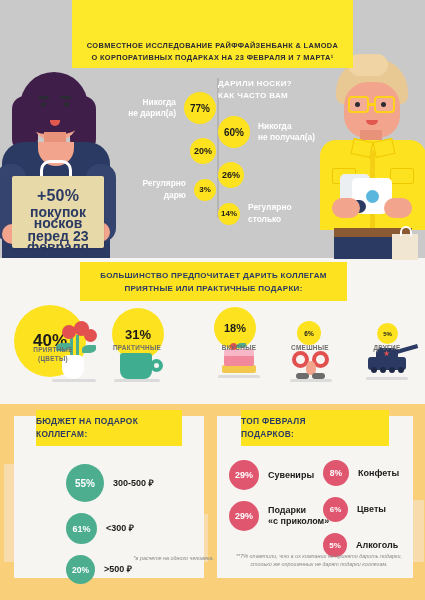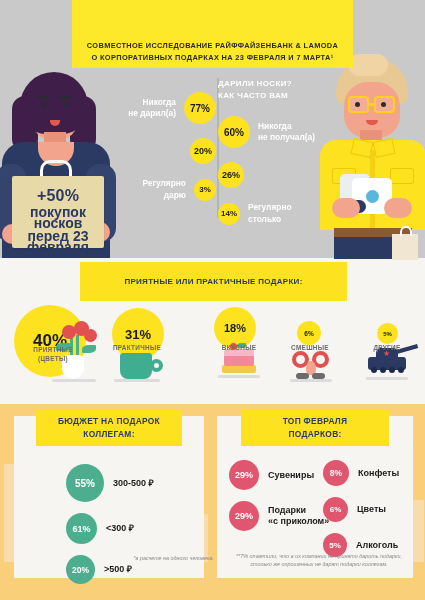--- a/index.html
+++ b/index.html
@@ -151,21 +151,21 @@
   .tank-wheel { position:absolute; top:64px; width:6px; height:6px; background:#1f2a49; border-radius:50%; }
 
   
   .bottom { position:absolute; left:0; top:404px; width:425px; height:196px; }
   .bg-strip { position:absolute; left:0; top:0; width:425px; height:196px; background:#f9cf7a; }
   .card { position:absolute; top:12px; background:#f7f5f2; }
   .card-left { left:14px; width:190px; height:162px; }
   .card-right { left:217px; width:196px; height:162px; }
   .card-head {
     position:absolute; top:-6px; background:#fde21f; display:flex;
-    flex-direction:column; align-items:center; justify-content:center;
+    flex-direction:column; justify-content:center;
   }
   .card-head div { font-size:8.4px; font-weight:700; color:#2b3a63; letter-spacing:.3px; line-height:13px; }
   .head-left { left:22px; width:146px; height:36px; }
   .head-right { left:24px; width:148px; height:36px; }
 
   .deco-bag { position:absolute; background:#f9dcab; }
   .deco-bag-h { position:absolute; border:2px solid #f3c98a; border-bottom:none; border-radius:8px 8px 0 0; }
 
   .brow { display:flex; align-items:center; margin-bottom:11px; }
   .circle {
@@ -306,20 +306,21 @@
     <div class="qrow">
       <div class="bubble b-sm">14%</div>
       <div class="qlabel">
         <div>Регулярно</div>
         <div>столько</div>
       </div>
     </div>
   </div>
 
   <div class="mid-banner">
+    <div>БОЛЬШИНСТВО ПРЕДПОЧИТАЕТ ДАРИТЬ КОЛЛЕГАМ</div>
     <div>ПРИЯТНЫЕ ИЛИ ПРАКТИЧНЫЕ ПОДАРКИ:</div>
   </div>
 
   <div class="cats">
 
     <div class="cat-bubble" style="left:14px; top:2px; width:72px; height:72px; font-size:17px;">40%</div>
     <div class="flower-stem" style="left:70px; top:34px; height:22px;"></div>
     <div class="flower-stem" style="left:76px; top:32px; height:24px;"></div>
     <div class="rose" style="left:62px; top:22px; width:14px; height:14px;"></div>
     <div class="rose" style="left:74px; top:18px; width:15px; height:15px;"></div>

